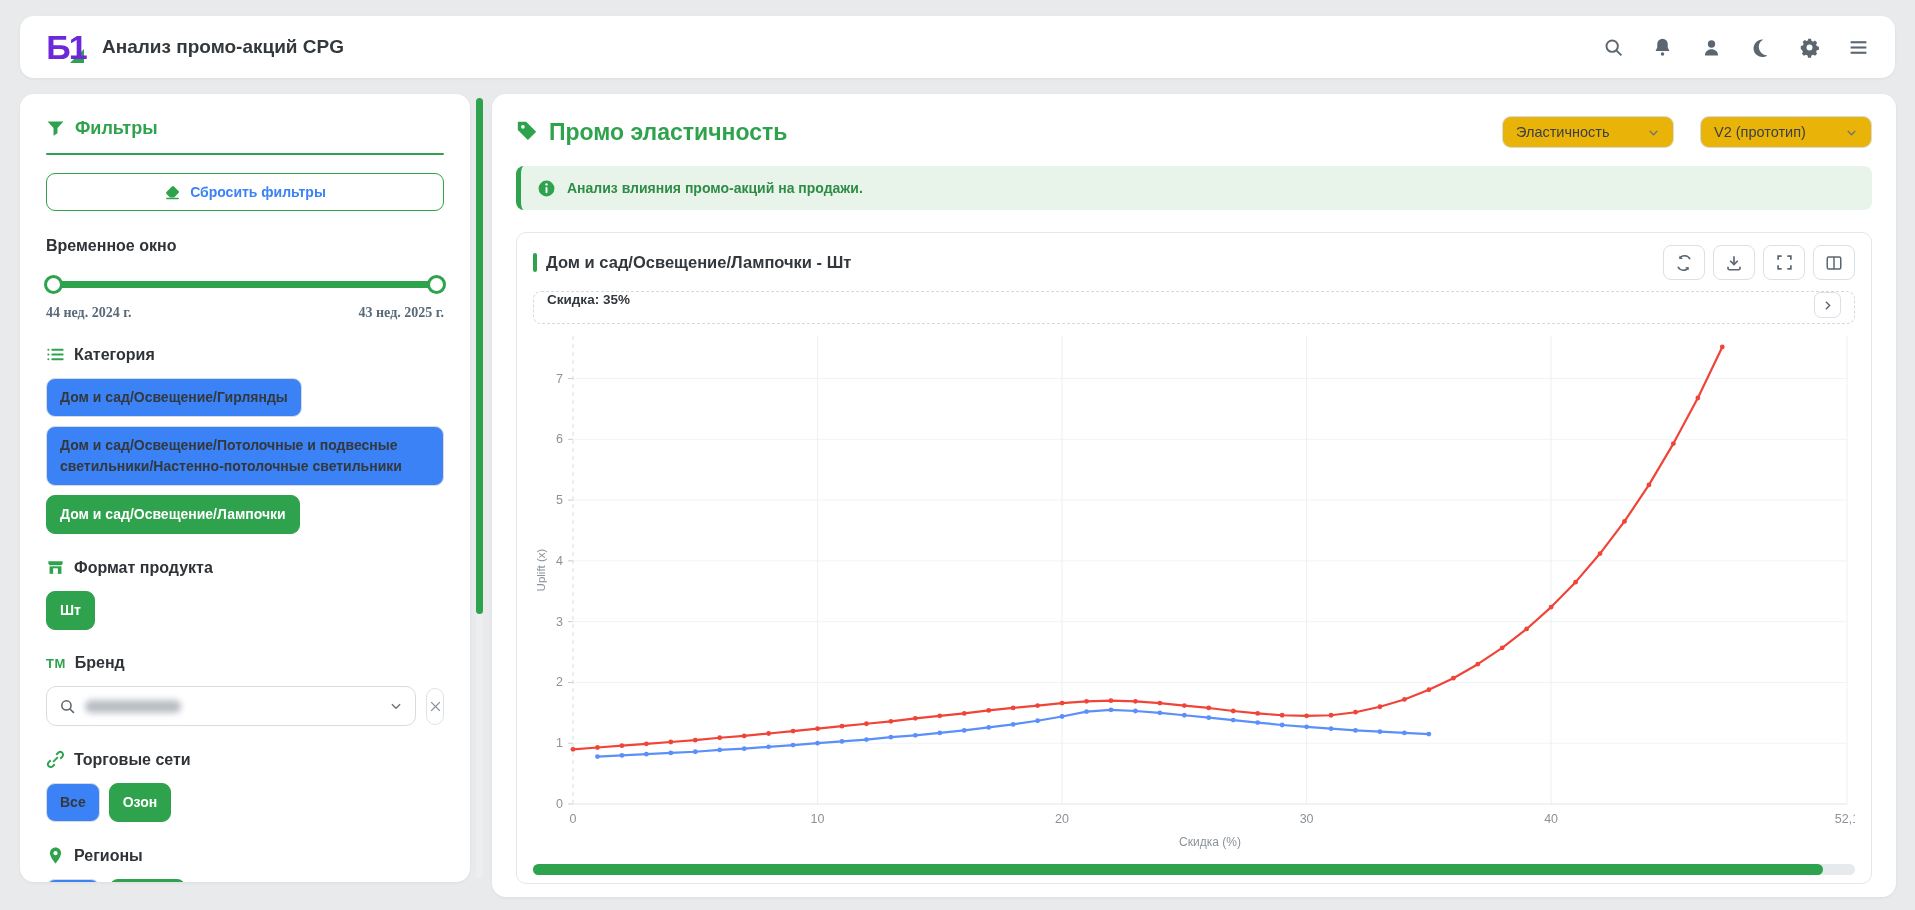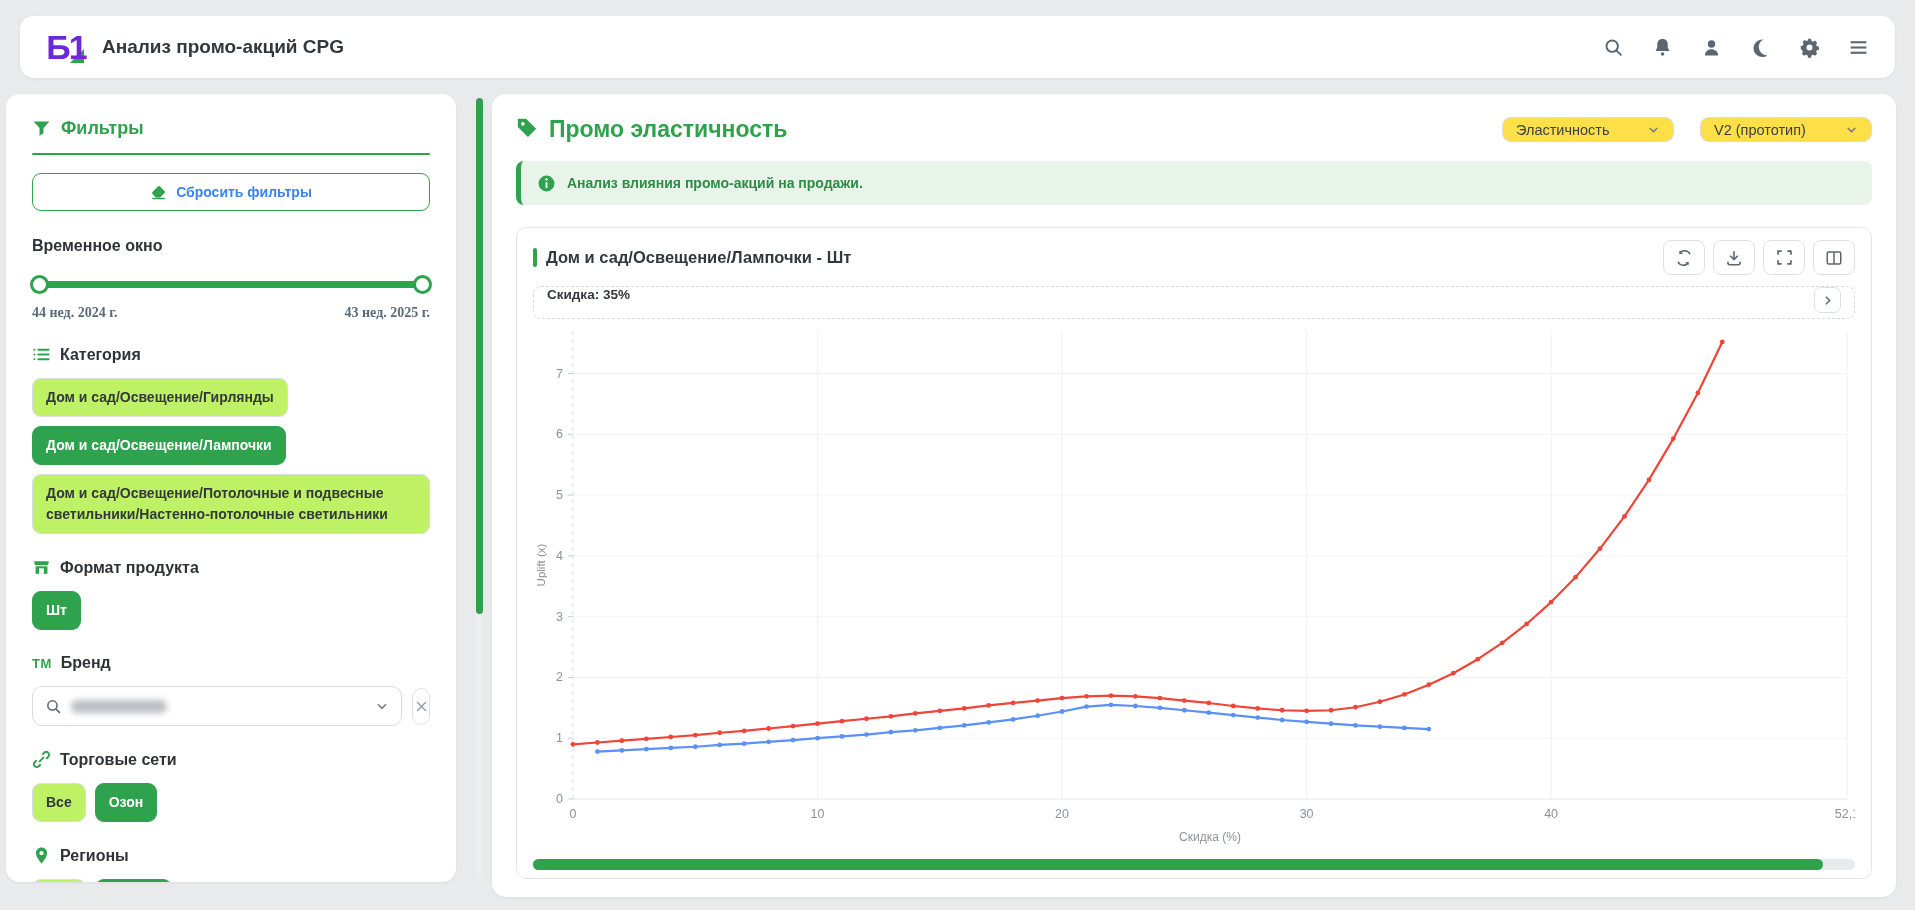--- a/index.html
+++ b/index.html
@@ -11,50 +11,50 @@
   .topbar { position:absolute; left:20px; top:16px; width:1875px; height:62px; display:flex; align-items:center; padding:0 26px; }
   .logo { position:relative; width:40px; height:38px; display:flex; align-items:center; justify-content:center; }
   .logo-txt { font-weight:800; font-size:34px; letter-spacing:-2px; color:#6d28d9; position:relative; z-index:2; }
   .logo-wedge { position:absolute; right:2px; bottom:3px; width:14px; height:14px; background:#2ea24c; clip-path:polygon(0 100%, 100% 0, 100% 100%); z-index:1; }
   .app-title { margin-left:16px; font-size:19px; font-weight:700; color:#33383d; }
   .top-icons { margin-left:auto; display:flex; align-items:center; gap:27px; color:#5b6670; }
   .top-icons .tico { width:22px; height:22px; display:flex; align-items:center; justify-content:center; cursor:pointer; }
   .tico svg { width:21px; height:21px; }
 
   
-  .sidebar { position:absolute; left:6px; top:94px; width:450px; height:788px; padding:24px 26px; overflow:hidden; }
+  .sidebar { position:absolute; left:20px; top:94px; width:450px; height:788px; padding:24px 26px; overflow:hidden; }
   .sb-title { display:flex; align-items:center; gap:10px; color:#2ea24c; font-size:18px; font-weight:700; }
   .sb-rule { height:2px; background:#2ea24c; margin-top:14px; border-radius:2px; }
   .reset-btn { margin-top:18px; width:100%; height:38px; border:1.5px solid #2ea24c; background:#fff; border-radius:9px; color:#3b82f6; font-weight:700; font-size:14px; display:flex; align-items:center; justify-content:center; gap:9px; cursor:pointer; }
   .section-label { margin-top:24px; font-size:16px; font-weight:700; color:#2f3337; display:flex; align-items:center; gap:9px; }
   .slider-wrap { margin-top:20px; position:relative; height:18px; }
   .slider-track { position:absolute; left:0; right:0; top:6px; height:7px; border-radius:4px; background:#2ea24c; }
   .slider-handle { position:absolute; top:0; width:19px; height:19px; border-radius:50%; background:#fff; border:3px solid #2ea24c; cursor:pointer; }
   .slider-handle.left { left:-2px; } .slider-handle.right { right:-2px; }
   .slider-dates { margin-top:12px; display:flex; justify-content:space-between; font-size:14px; font-weight:700; color:#596a7a;font-family:Liberation Serif, serif; }
   .chips-col { margin-top:14px; display:flex; flex-direction:column; gap:9px; align-items:flex-start; }
-  .chip { border:1px solid #d8dce0; background:#bef264; color:#33383d; border-radius:9px; padding:8px 13px; font-size:14px; font-weight:700; line-height:1.5; cursor:pointer; text-align:left; }
+  .chip { border:1px solid #d8dce0; background:#3b82f6; color:#33383d; border-radius:9px; padding:8px 13px; font-size:14px; font-weight:700; line-height:1.5; cursor:pointer; text-align:left; }
   .chip.sel { background:#2ea24c; border-color:#2ea24c; color:#fff; }
   .chip.wide { max-width:398px; }
   .chips-row { margin-top:14px; display:flex; gap:9px; }
   .brand-row { margin-top:14px; display:flex; gap:10px; align-items:center; }
   .brand-select { flex:0 0 370px; height:40px; border:1px solid #d8dce0; border-radius:10px; display:flex; align-items:center; padding:0 12px; gap:9px; color:#5b6670; cursor:pointer; }
   .brand-redacted { width:96px; height:13px; border-radius:6px; background:#b9bec4; filter:blur(3px); }
   .brand-caret { margin-left:auto; }
   .sq-btn { width:37px; height:37px; border:1px solid #dfe3e7; background:#fff; border-radius:9px; color:#8b949c; display:flex; align-items:center; justify-content:center; cursor:pointer; }
   .tm-mark { color:#2ea24c; font-size:13px; font-weight:800; letter-spacing:.5px; }
   .sb-scroll-track { position:absolute; left:476px; top:98px; width:7px; height:780px; border-radius:4px; background:#eceef0; }
   .sb-scroll-thumb { position:absolute; left:0; top:0; width:7px; height:516px; border-radius:4px; background:#2ea24c; cursor:grab; }
 
   
   .main { position:absolute; left:492px; top:94px; width:1404px; height:803px; padding:22px 24px; }
   .main-head { display:flex; align-items:center; }
   .main-title { display:flex; gap:11px; color:#2ea24c; font-size:23px; font-weight:800; }
   .selects { margin-left:auto; display:flex; gap:26px; }
-  .select { height:25px; min-width:172px; border:1px solid #d8dce0; border-radius:9px; background:#fde047; display:flex; align-items:center; justify-content:space-between; gap:18px; padding:0 13px; font-size:14.5px; color:#3b4045; cursor:pointer; }
+  .select { height:32px; min-width:172px; border:1px solid #d8dce0; border-radius:9px; background:#eab308; display:flex; align-items:center; justify-content:space-between; gap:18px; padding:0 13px; font-size:14.5px; color:#3b4045; cursor:pointer; }
   .select .caret { color:#6b737b; }
   .banner { margin-top:18px; background:#e8f4ea; border-left:5px solid #2ea24c; border-radius:8px; height:44px; display:flex; align-items:center; gap:11px; padding:0 16px; }
   .banner-txt { color:#2e8c46; font-weight:700; font-size:14px; }
   .chart-card { margin-top:22px; border:1px solid #e4e7ea; border-radius:10px; padding:12px 16px; height:652px; position:relative; }
   .cc-head { display:flex; align-items:center; }
   .cc-title { display:flex; align-items:center; gap:9px; font-size:16.5px; font-weight:700; color:#33383d; }
   .cc-bar { width:4px; height:19px; border-radius:2px; background:#2ea24c; }
   .cc-tools { margin-left:auto; display:flex; gap:8px; }
   .tool-btn { width:42px; height:35px; border:1px solid #dcdfe3; border-radius:8px; background:#fff; color:#5b6670; display:flex; align-items:center; justify-content:center; cursor:pointer; }
   .slicer { margin-top:11px; border:1px dashed #d4d9dd; border-radius:8px; height:33px; display:flex; align-items:flex-start; padding:0 13px; }
@@ -148,22 +148,22 @@
         <line x1="8" y1="6" x2="21" y2="6"></line>
         <line x1="3" y1="12" x2="3.01" y2="12"></line>
         <line x1="8" y1="12" x2="21" y2="12"></line>
         <line x1="3" y1="18" x2="3.01" y2="18"></line>
         <line x1="8" y1="18" x2="21" y2="18"></line>
       </svg>
     <span>Категория</span>
   </div>
   <div class="chips-col">
     <button class="chip">Дом и сад/Освещение/Гирлянды</button>
+    <button class="chip wide">Дом и сад/Освещение/Потолочные и подвесные светильники/Настенно-потолочные светильники</button>
     <button class="chip sel">Дом и сад/Освещение/Лампочки</button>
-    <button class="chip wide">Дом и сад/Освещение/Потолочные и подвесные светильники/Настенно-потолочные светильники</button>
   </div>
 
   <div class="section-label">
     <svg width="19" height="19" viewBox="0 0 24 24" fill="#2ea24c">
         <path d="M3 4h18v3l-1.5 2h-15L3 7z"></path>
         <path d="M4.5 10.5h15V20h-15z"></path>
         <rect x="9" y="13" width="6" height="7" fill="#fff"></rect>
       </svg>
     <span>Формат продукта</span>
   </div>

